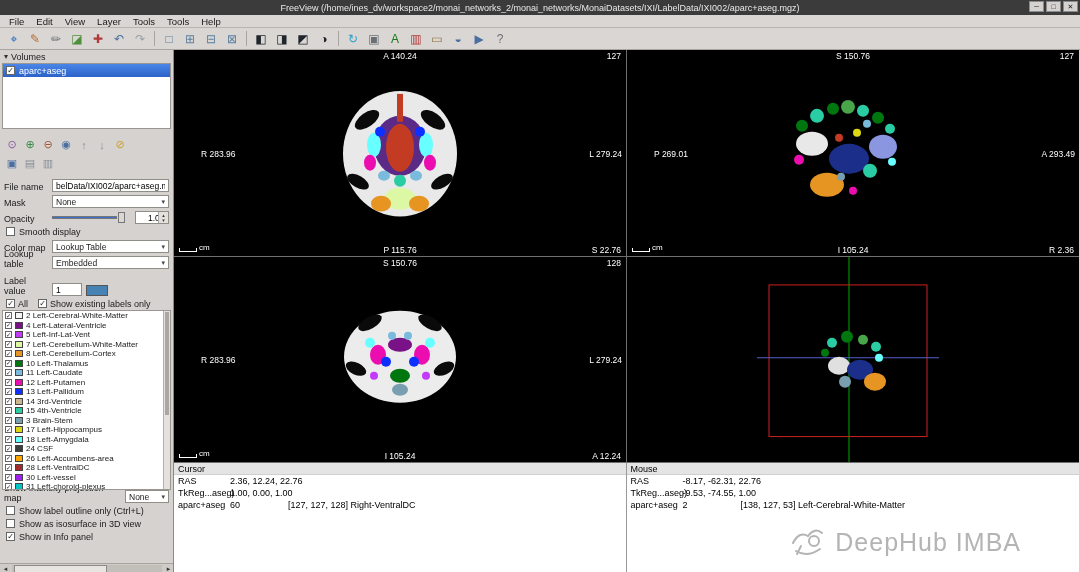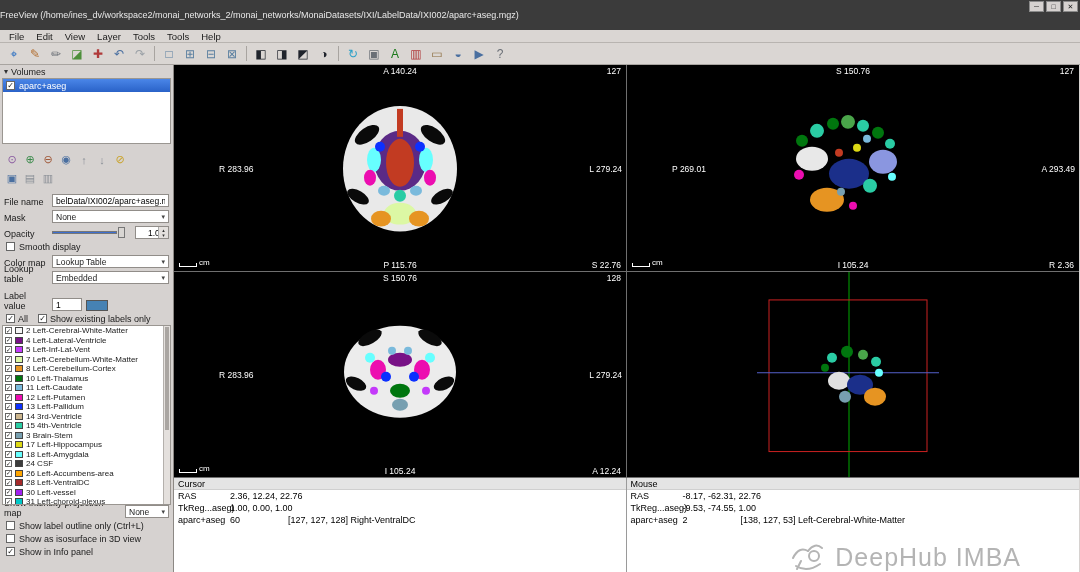--- a/index.html
+++ b/index.html
@@ -1,21 +1,21 @@
 <!DOCTYPE html>
 <html><head>
 <meta charset="utf-8">
 <style>
   * { margin:0; padding:0; box-sizing:border-box; }
   html,body { width:1080px; height:572px; overflow:hidden; }
   body { font-family:"Liberation Sans", sans-serif; font-size:10px; background:#d6d2d0; color:#1a1a1a; }
 
   
-  .titlebar { height:30px; background:#3b3b3b; color:#e8e8e8; position:relative;
-              display:flex; align-items:center; justify-content:flex-start; font-size:9px; }
+  .titlebar { height:15px; background:#3b3b3b; color:#e8e8e8; position:relative;
+              display:flex; align-items:center; justify-content:center; font-size:9px; }
   .win-buttons { position:absolute; right:2px; top:1px; display:flex; gap:2px; }
   .win-btn { width:15px; height:11px; background:#d6d2d0; border:1px solid #8a8a8a;
              color:#222; font-size:7px; line-height:9px; text-align:center; }
 
   
   .menubar { height:13px; background:#dad6d3; border-bottom:1px solid #b8b4b0;
              display:flex; align-items:center; padding-left:3px;text-align:right; }
   .menu-item { padding:0 6px; font-size:9.5px; }
 
   
@@ -77,21 +77,21 @@
   .sb-thumb { position:absolute; left:2px; top:0; width:62%; height:9px; background:#e8e4e1; border:1px solid #8a8a8a; }
 
   
   .quads { display:grid; grid-template-columns:1fr 1fr; grid-template-rows:1fr 1fr;
            gap:1px; background:#6f6f6f; width:100%; height:412px; }
   .quad { background:#000; position:relative; overflow:hidden; }
   .quad svg { position:absolute; left:0; top:0; width:100%; height:100%; }
   .vl { position:absolute; color:#fff; font-size:8.5px; white-space:nowrap; }
   .vl.top { top:1px; left:50%; transform:translateX(-50%); }
   .vl.slice { top:1px; right:5px; }
-  .vl.left { top:48%; left:21px;padding-left:24px; }
+  .vl.left { top:48%; left:3px;padding-left:24px; }
   .vl.right { top:48%; right:4px; }
   .vl.bottom { bottom:1px; left:50%; transform:translateX(-50%); }
   .vl.bright { bottom:1px; right:5px; }
   .scale { position:absolute; left:5px; bottom:4px; color:#fff; font-size:8px; display:flex; align-items:flex-end; gap:2px; }
   .sline { display:inline-block; width:18px; height:4px; border-bottom:1px solid #fff;
            border-left:1px solid #fff; border-right:1px solid #fff; }
   .scale em { font-style:normal; }
 
   
   .infopanel { height:111px; border-top:1px solid #6f6f6f; background:#fff; display:flex; position:relative; color:#000; }

